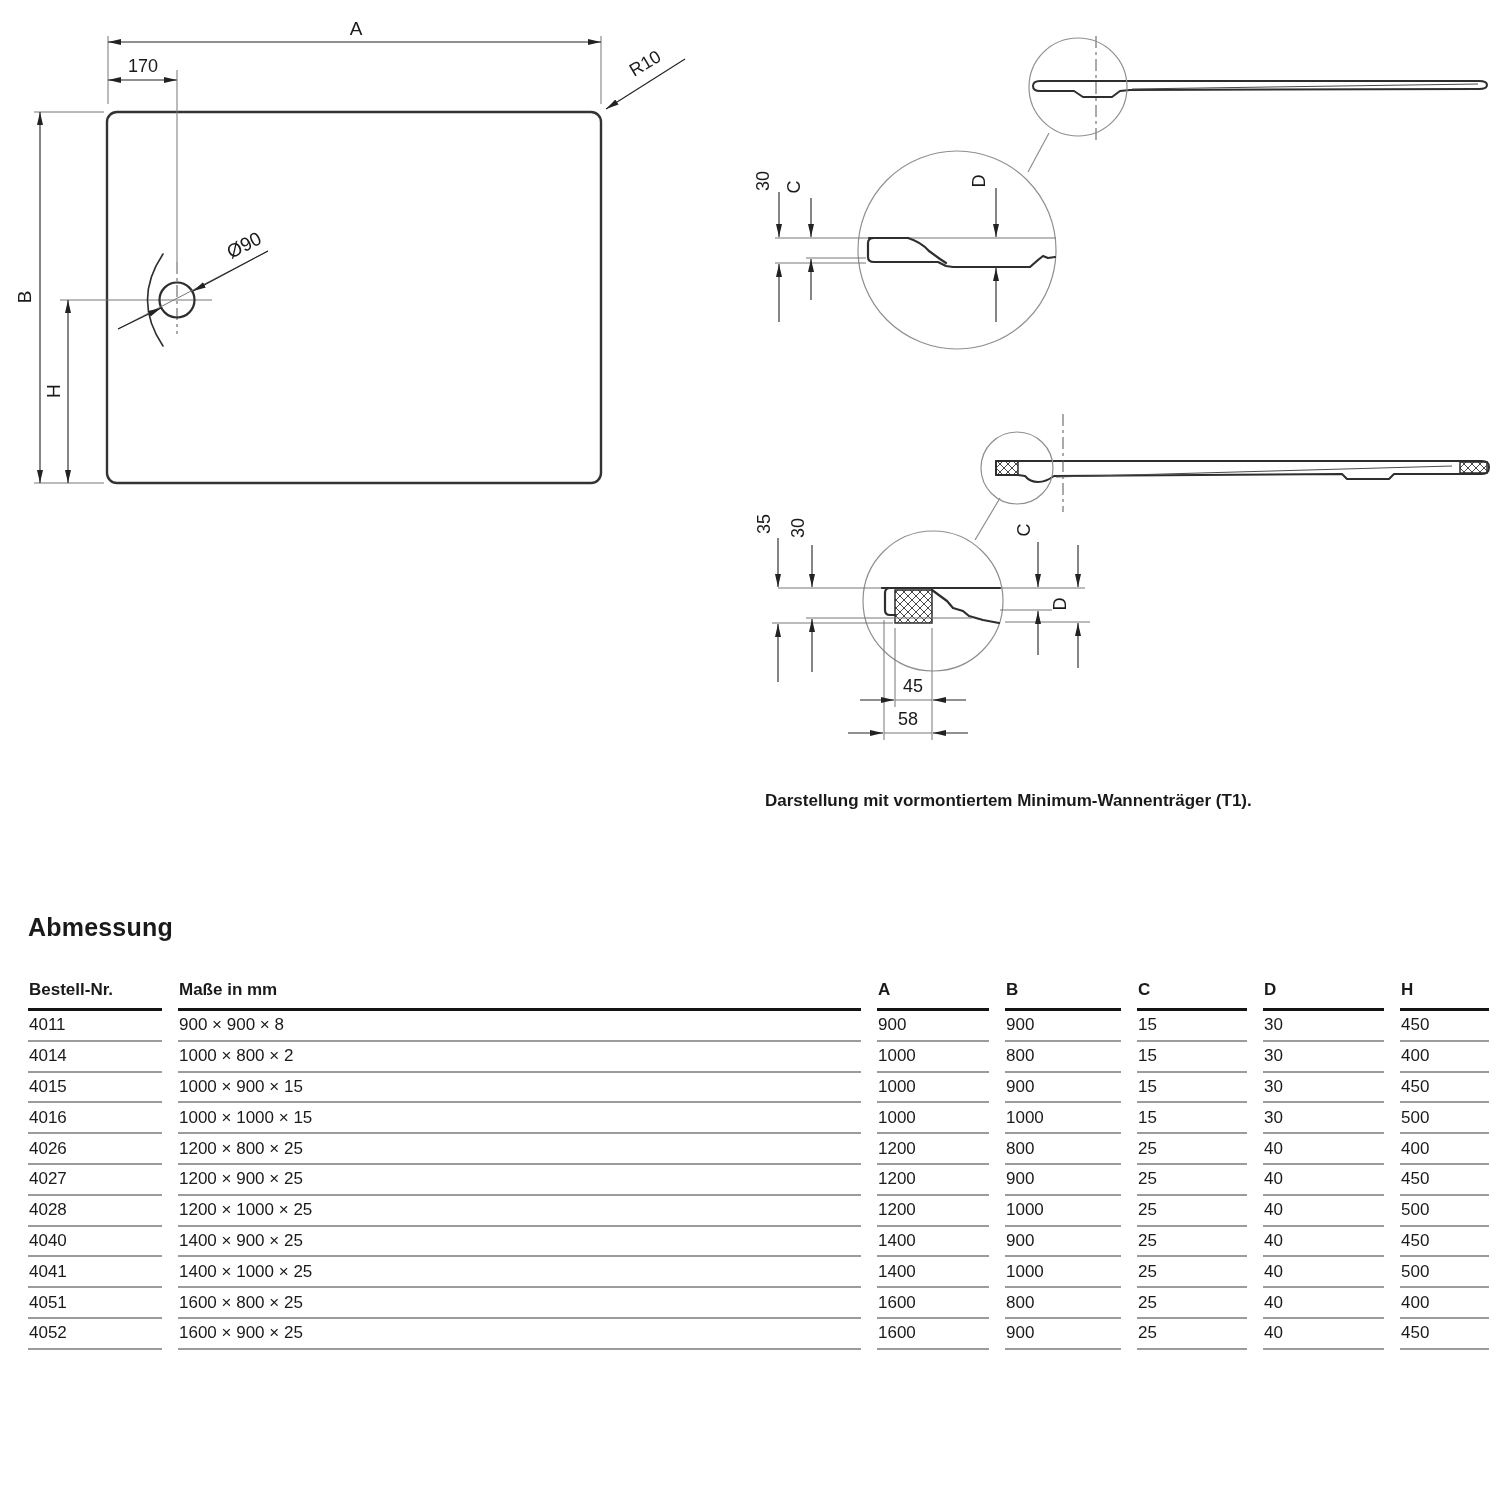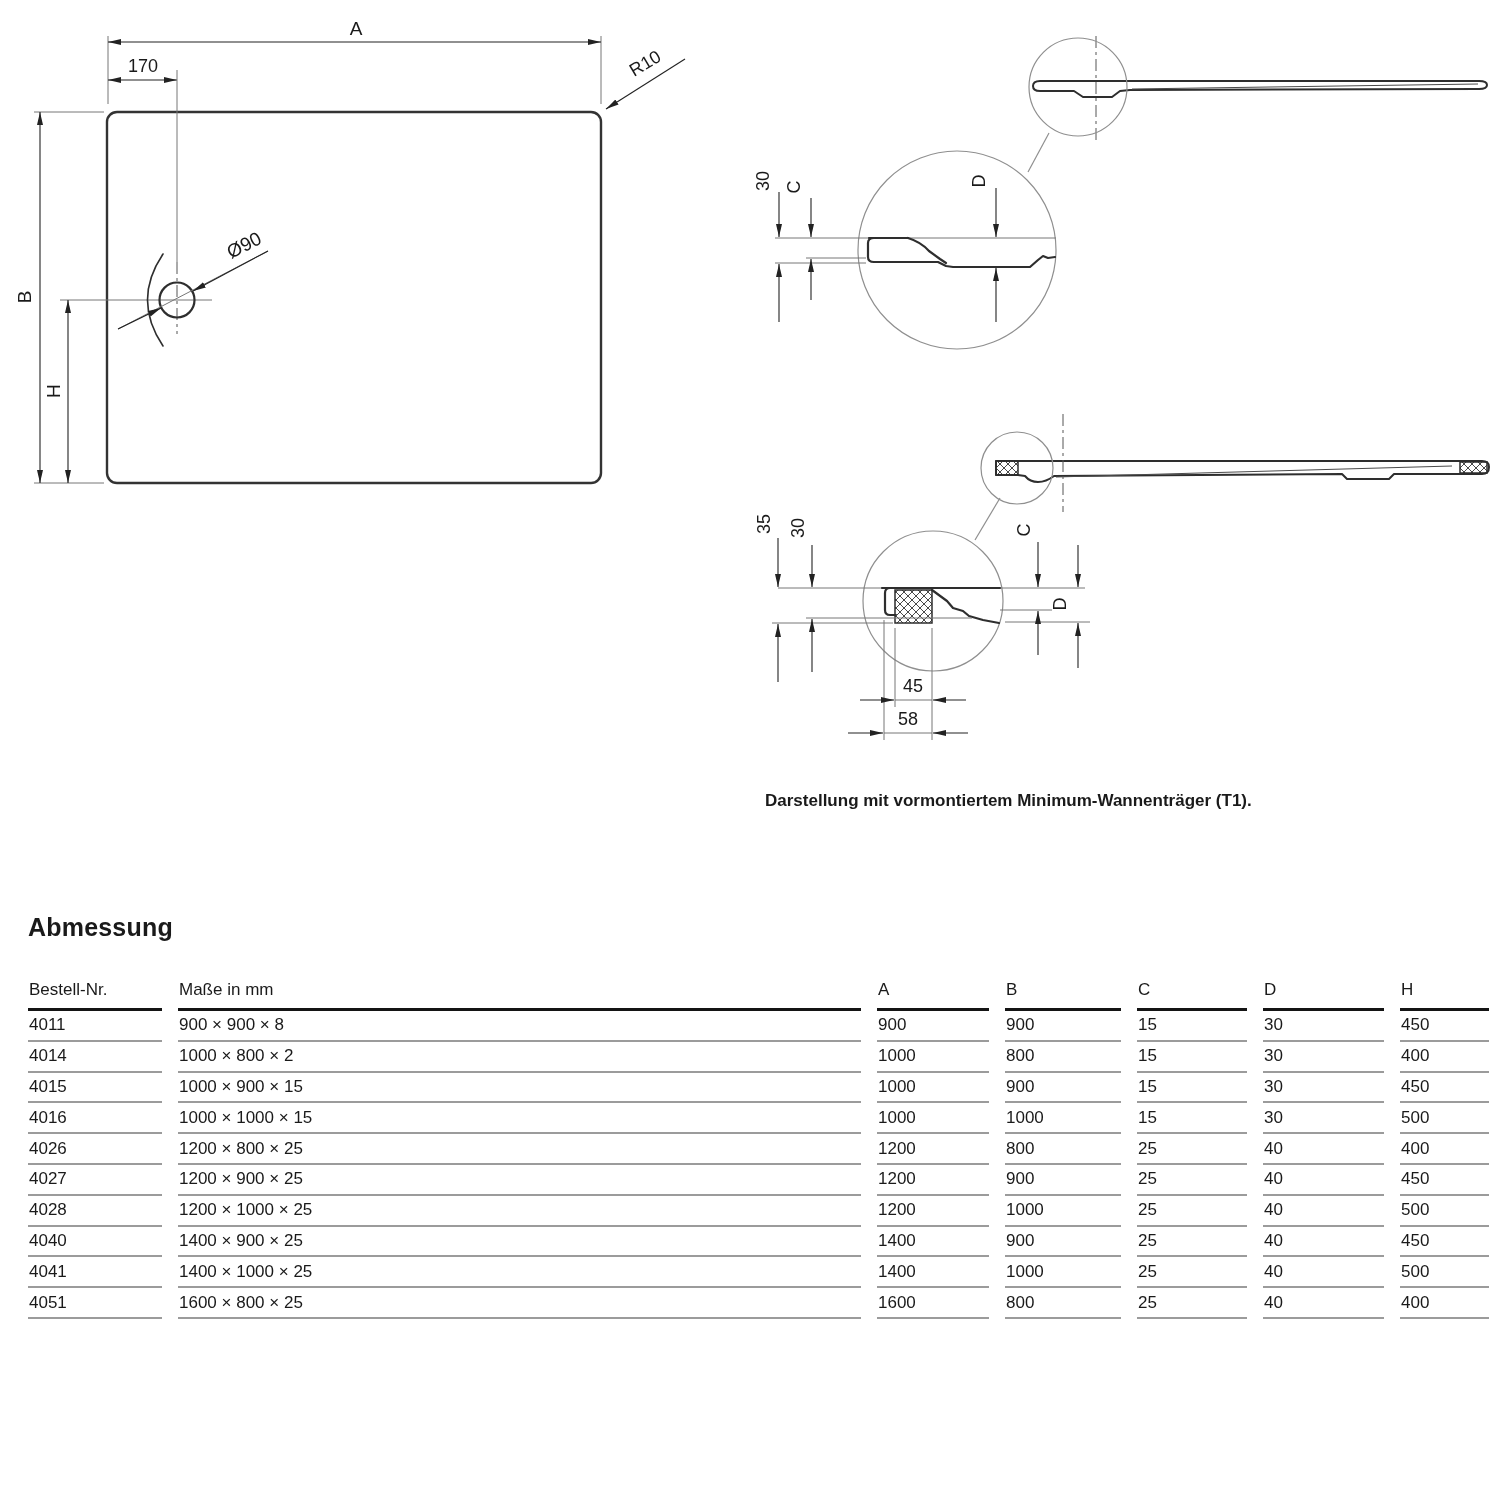--- a/index.html
+++ b/index.html
@@ -27,21 +27,21 @@
     margin-top:40px;
   }
   .section-title{
     position:absolute;left:28px;top:913px;font-size:25px;font-weight:700;
     letter-spacing:0.2px;
   }
   .dims-table{
     position:absolute;left:28px;top:980px;width:1465px;
     border-collapse:collapse;table-layout:fixed;
   }
-  .dims-table th{text-align:left;padding:0;vertical-align:bottom;font-size:17px;font-weight:400;}
+  .dims-table th{text-align:left;padding:0;vertical-align:bottom;font-size:17px;font-weight:700;}
   .dims-table td{padding:0;vertical-align:top;}
   .dims-table th .cell{
     padding:0 0 8px 1px;border-bottom:3px solid #141414;margin-right:16px;white-space:nowrap;
   }
   .dims-table td .cell{
     font-size:17px;height:28.8px;display:flex;align-items:center;
     border-bottom:2px solid #9b9b9b;margin-right:16px;padding-left:1px;white-space:nowrap;
   }
   .dims-table th:last-child .cell,
   .dims-table td:last-child .cell{margin-right:4px;}
@@ -466,14 +466,37 @@
     <td>
           <div class="cell">25</div>
         </td>
     <td>
           <div class="cell">40</div>
         </td>
     <td>
           <div class="cell">400</div>
         </td>
   </tr>
+      <tr>
+    <td>
+          <div class="cell">4052</div>
+        </td>
+    <td>
+          <div class="cell">1600 × 900 × 25</div>
+        </td>
+    <td>
+          <div class="cell">1600</div>
+        </td>
+    <td>
+          <div class="cell">900</div>
+        </td>
+    <td>
+          <div class="cell">25</div>
+        </td>
+    <td>
+          <div class="cell">40</div>
+        </td>
+    <td>
+          <div class="cell">450</div>
+        </td>
+  </tr>
     </tbody>
 </table>
 
 </body></html>

